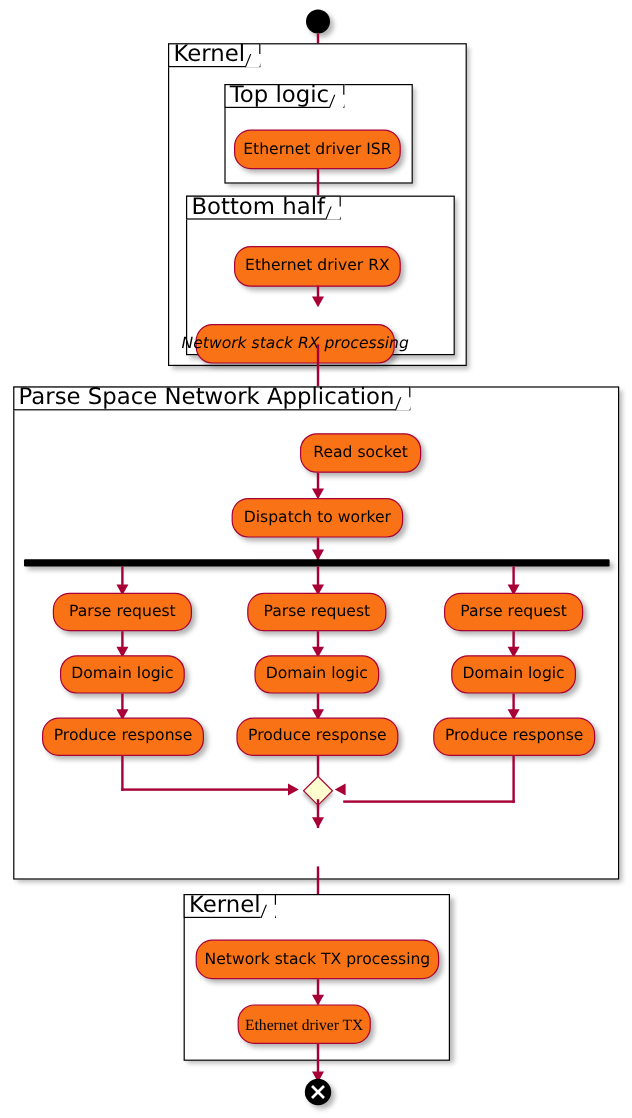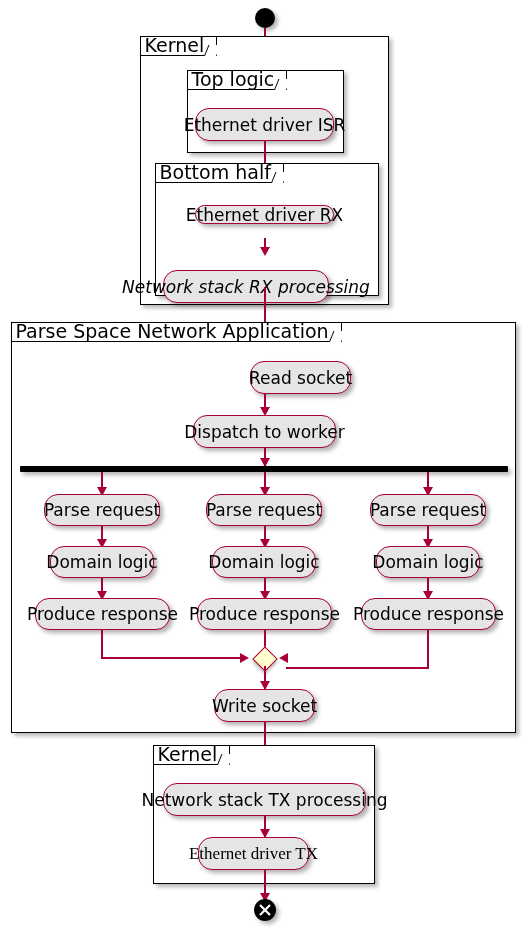--- a/index.html
+++ b/index.html
@@ -53,25 +53,25 @@
     border-left: 1.5px solid #000000;
     transform: skewX(-22deg);
     transform-origin: bottom left;
     border-bottom: none;
   }
 
   
   .activity {
     position: absolute;
     box-sizing: border-box;
-    background: #e5e5e5;
+    background: #f97316;
     border: 1.5px solid #A80036;
     border-radius: 14px;
     color: #000000;
-    font-size: 17px;
+    font-size: 13px;
     line-height: 14px;
     display: flex;
     align-items: center;
     justify-content: center;
     white-space: nowrap;
     box-shadow: 3px 3px 4px rgba(0,0,0,0.30);
   }
 
   
   .vline {
@@ -165,21 +165,21 @@
 
   <div class="activity" style="left:195px; top:108px; width:139px; height:33px;">Ethernet driver ISR</div>
 
   <div class="vline" style="left:264px; top:141px; height:61px;"></div>
   <div class="arrow-down" style="left:260px; top:196px;"></div>
 
   <div class="partition" style="left:155px; top:163px; width:224px; height:133px;">
     <div class="partition-label">Bottom half</div>
   </div>
 
-  <div class="activity" style="left:195px; top:205px; width:139px; height:19px;">Ethernet driver RX</div>
+  <div class="activity" style="left:195px; top:205px; width:139px; height:34px;">Ethernet driver RX</div>
 
   <div class="vline" style="left:264px; top:238px; height:15px;"></div>
   <div class="arrow-down" style="left:260px; top:247px;"></div>
 
   <div class="activity" style="left:163px; top:270px; width:166px; height:33px;font-style:italic;">Network stack RX processing</div>
 
   <div class="vline" style="left:264px; top:287px; height:76px;"></div>
   <div class="arrow-down" style="left:260px; top:355px;"></div>
 
   <div class="partition" style="left:11px; top:322px; width:505px; height:411px;">
@@ -251,21 +251,20 @@
 
   <div class="vline" style="left:427px; top:630px; height:39px;"></div>
   <div class="hline" style="left:286px; top:667px; width:143px;"></div>
   <div class="arrow-left" style="left:279px; top:653px;"></div>
 
   <div class="merge-diamond" style="left:256px; top:650px;"></div>
 
   <div class="vline" style="left:264px; top:666px; height:24px;"></div>
   <div class="arrow-down" style="left:260px; top:681px;"></div>
 
-  <div class="activity" style="left:214px; top:689px; width:101px; height:33px;">Write socket</div>
 
   <div class="vline" style="left:264px; top:722px; height:63px;"></div>
   <div class="arrow-down" style="left:260px; top:777px;"></div>
 
   <div class="partition" style="left:153px; top:745px; width:222px; height:139px;">
     <div class="partition-label">Kernel</div>
   </div>
 
   <div class="activity" style="left:163px; top:783px; width:203px; height:33px;">Network stack TX processing</div>
 

